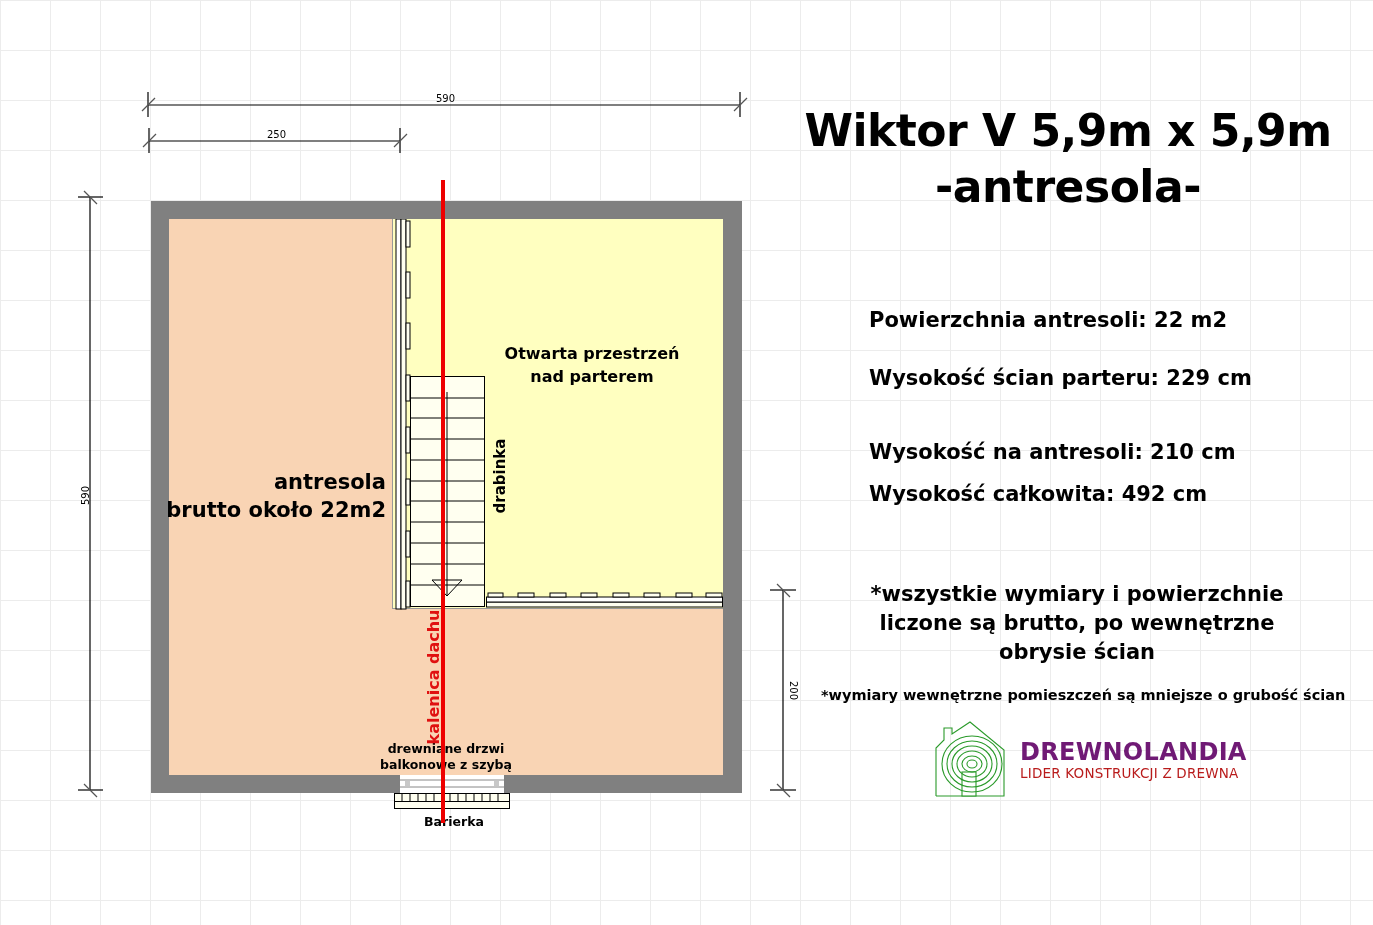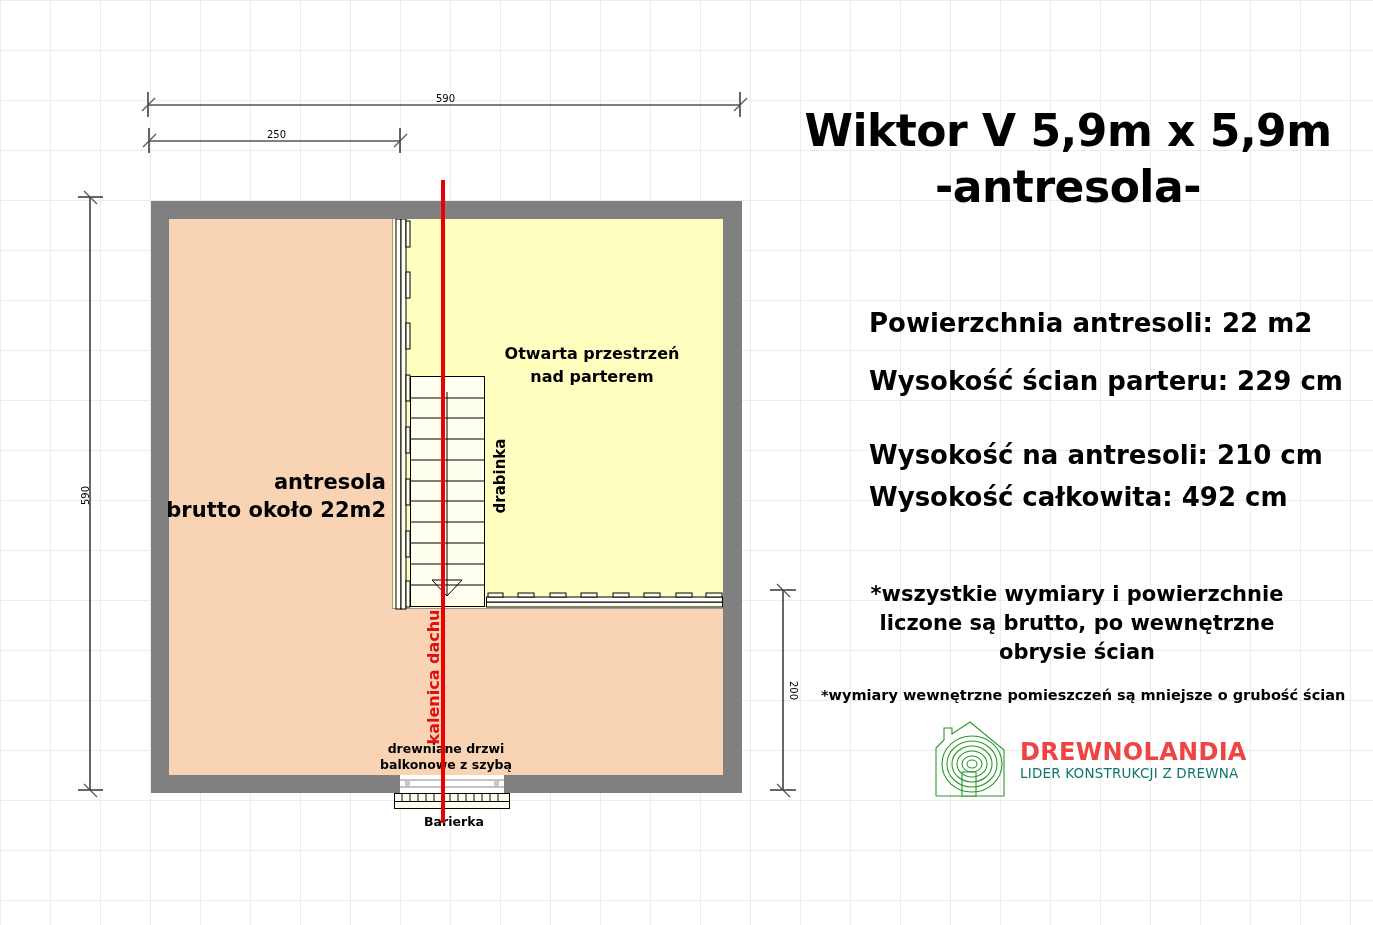--- a/index.html
+++ b/index.html
@@ -20,21 +20,21 @@
     font-family: "DejaVu Sans", sans-serif;
     font-weight: bold;
     font-size: 44px;
     text-align: center;
     width: 560px;
     line-height: 56px;
     letter-spacing: -0.5px;
   }
   .info {
     font-weight: bold;
-    font-size: 26px;
+    font-size: 21px;
     white-space: nowrap;
     text-align: center;
   }
   .note {
     font-weight: bold;
     font-size: 21px;
     text-align: center;
     line-height: 29px;
     width: 480px;
   }
@@ -49,27 +49,27 @@
     white-space: nowrap;
   }
   .dim-label {
     font-family: "DejaVu Sans", sans-serif;
     font-size: 10px;
   }
   .logo-name {
     font-family: "DejaVu Sans", sans-serif;
     font-weight: bold;
     font-size: 24px;
-    color: #ef4444;
+    color: #701a75;
     letter-spacing: 0.3px;
   }
   .logo-tag {
     font-family: "DejaVu Sans", sans-serif;
     font-size: 13.5px;
-    color: #0f766e;
+    color: #b91c1c;
     letter-spacing: 0.2px;
   }
 </style>
 </head>
 <body>
 
 <div class="abs" style="left:0;top:0;width:780px;height:925px;">
 
   <svg class="abs" style="left:0;top:0;" width="830" height="925">
 

